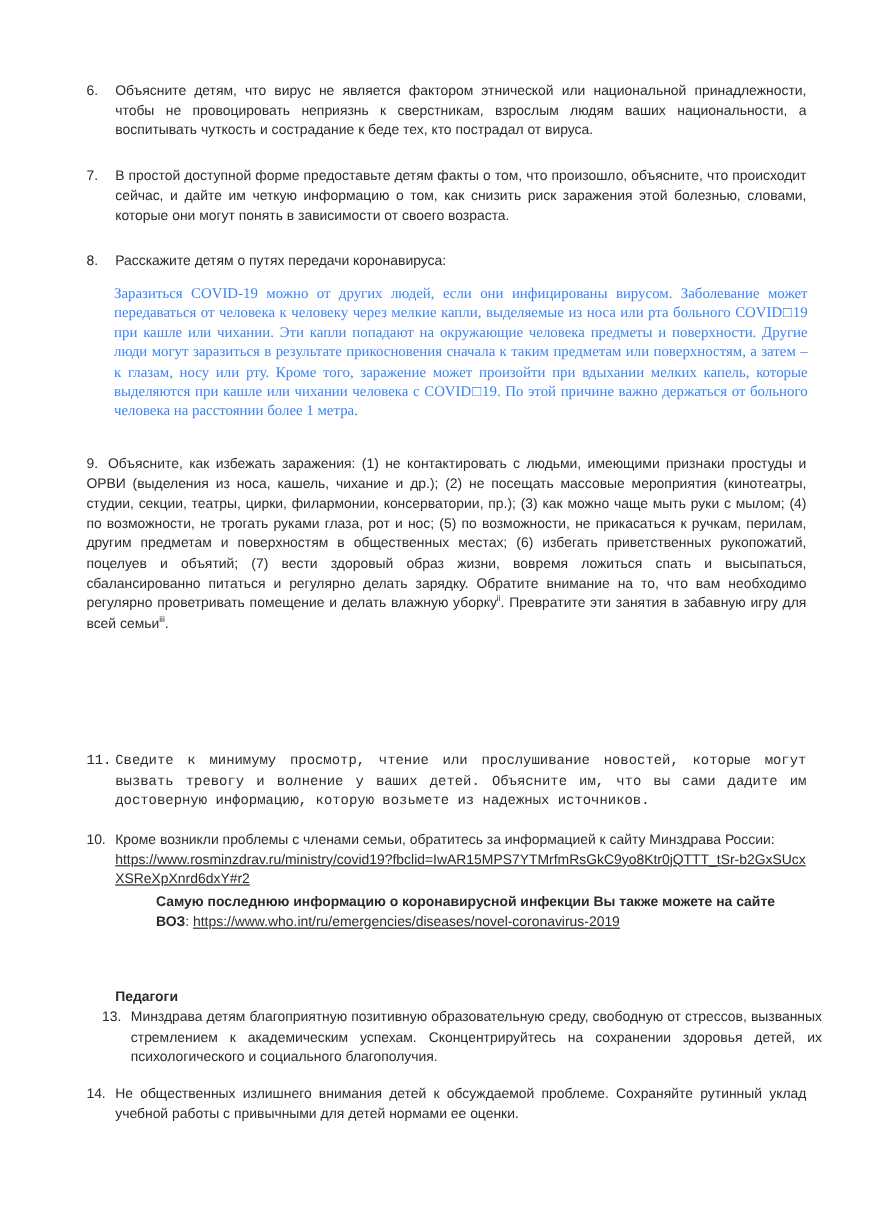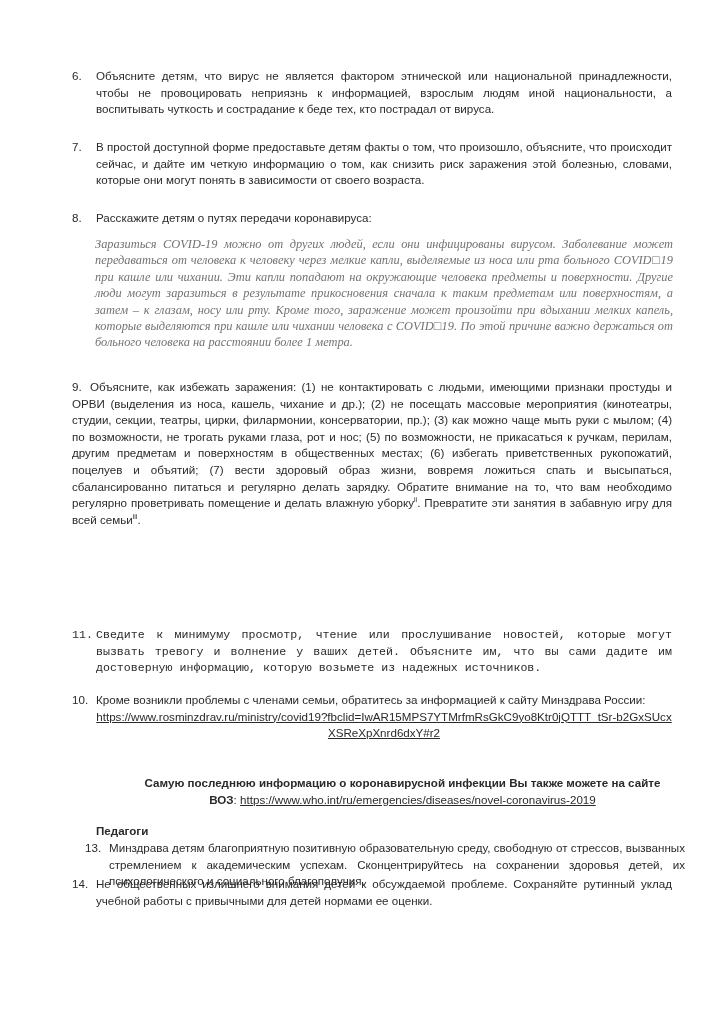--- a/index.html
+++ b/index.html
@@ -7,37 +7,37 @@
     width: 724px; height: 1024px; background: #ffffff; color: #2a2a2a;
     font-family: "Liberation Sans", "DejaVu Sans", sans-serif;
     font-size: 11.6px; line-height: 16.6px; overflow: hidden; position: relative;
   }
   .page { position: absolute; left: 0; top: 0; width: 724px; height: 1024px; }
   .item { position: absolute; left: 72px; width: 600px; }
   .num { position: absolute; left: 0; top: 0; width: 22px; }
   .txt { margin-left: 24px; text-align: justify; }
   .quote {
     position: absolute; left: 95px; width: 578px;
-    font-family: "Liberation Serif", "DejaVu Serif", serif; font-style: italic;
-    font-size: 12.4px; line-height: 16.4px; text-align: justify; color: #737373;
+    font-family: "Liberation Serif", "DejaVu Serif", serif; 
+    font-size: 12.4px; line-height: 16.4px; text-align: justify; color: #3b82f6;
   }
   a { color: #2a2a2a; text-decoration: underline; }
   .bold { font-weight: bold; }
   .who { position: absolute; left: 130px; width: 545px; }
   .heading { position: absolute; left: 96px; font-weight: bold; }
   sup { font-size: 7px; line-height: 0; }
 </style>
 </head>
 <body>
 
 <div class="page">
 
   <div class="item" style="top:68px;">
     <span class="num">6.</span>
-    <div class="txt">Объясните детям, что вирус не является фактором этнической или национальной принадлежности, чтобы не провоцировать неприязнь к информацией, взрослым людям иной национальности, а воспитывать чуткость и сострадание к беде тех, кто пострадал от вируса.</div>
+    <div class="txt">Объясните детям, что вирус не является фактором этнической или национальной принадлежности, чтобы не провоцировать неприязнь к сверстникам, взрослым людям ваших национальности, а воспитывать чуткость и сострадание к беде тех, кто пострадал от вируса.</div>
   </div>
 
   <div class="item" style="top:139px;">
     <span class="num">7.</span>
     <div class="txt">В простой доступной форме предоставьте детям факты о том, что произошло, объясните, что происходит сейчас, и дайте им четкую информацию о том, как снизить риск заражения этой болезнью, словами, которые они могут понять в зависимости от своего возраста.</div>
   </div>
 
   <div class="item" style="top:210px;">
     <span class="num">8.</span>
     <div class="txt">Расскажите детям о путях передачи коронавируса:</div>
@@ -51,34 +51,34 @@
 
 
   <div class="item" style="top:627px;font-family:Liberation Mono, monospace;">
     <span class="num">11.</span>
     <div class="txt">Сведите к минимуму просмотр, чтение или прослушивание новостей, которые могут вызвать тревогу и волнение у ваших детей. Объясните им, что вы сами дадите им достоверную информацию, которую возьмете из надежных источников.</div>
   </div>
 
   <div class="item" style="top:692px;">
     <span class="num">10.</span>
     <div class="txt">Кроме возникли проблемы с членами семьи, обратитесь за информацией к сайту Минздрава России:</div>
-    <div class="txt" style="text-align:center; word-break:break-all;">
+    <div class="txt" style="text-align:left; word-break:break-all;">
       <a>https://www.rosminzdrav.ru/ministry/covid19?fbclid=IwAR15MPS7YTMrfmRsGkC9yo8Ktr0jQTTT_tSr-b2GxSUcxXSReXpXnrd6dxY#r2</a>
     </div>
   </div>
 
-  <div class="who" style="top:775px;text-align:center;">
+  <div class="who" style="top:744px;">
     <span class="bold">Самую последнюю информацию о коронавирусной инфекции Вы также можете на сайте ВОЗ</span><span>: </span><a>https://www.who.int/ru/emergencies/diseases/novel-coronavirus-2019</a>
   </div>
 
   <div class="heading" style="top:823px;">Педагоги</div>
 
   <div class="item" style="top:840px;margin-left:13px;">
     <span class="num">13.</span>
     <div class="txt">Минздрава детям благоприятную позитивную образовательную среду, свободную от стрессов, вызванных стремлением к академическим успехам. Сконцентрируйтесь на сохранении здоровья детей, их психологического и социального благополучия.</div>
   </div>
 
-  <div class="item" style="top:876px;">
+  <div class="item" style="top:904px;">
     <span class="num">14.</span>
     <div class="txt">Не общественных излишнего внимания детей к обсуждаемой проблеме. Сохраняйте рутинный уклад учебной работы с привычными для детей нормами ее оценки.</div>
   </div>
 
 </div>
 
 </body></html>

